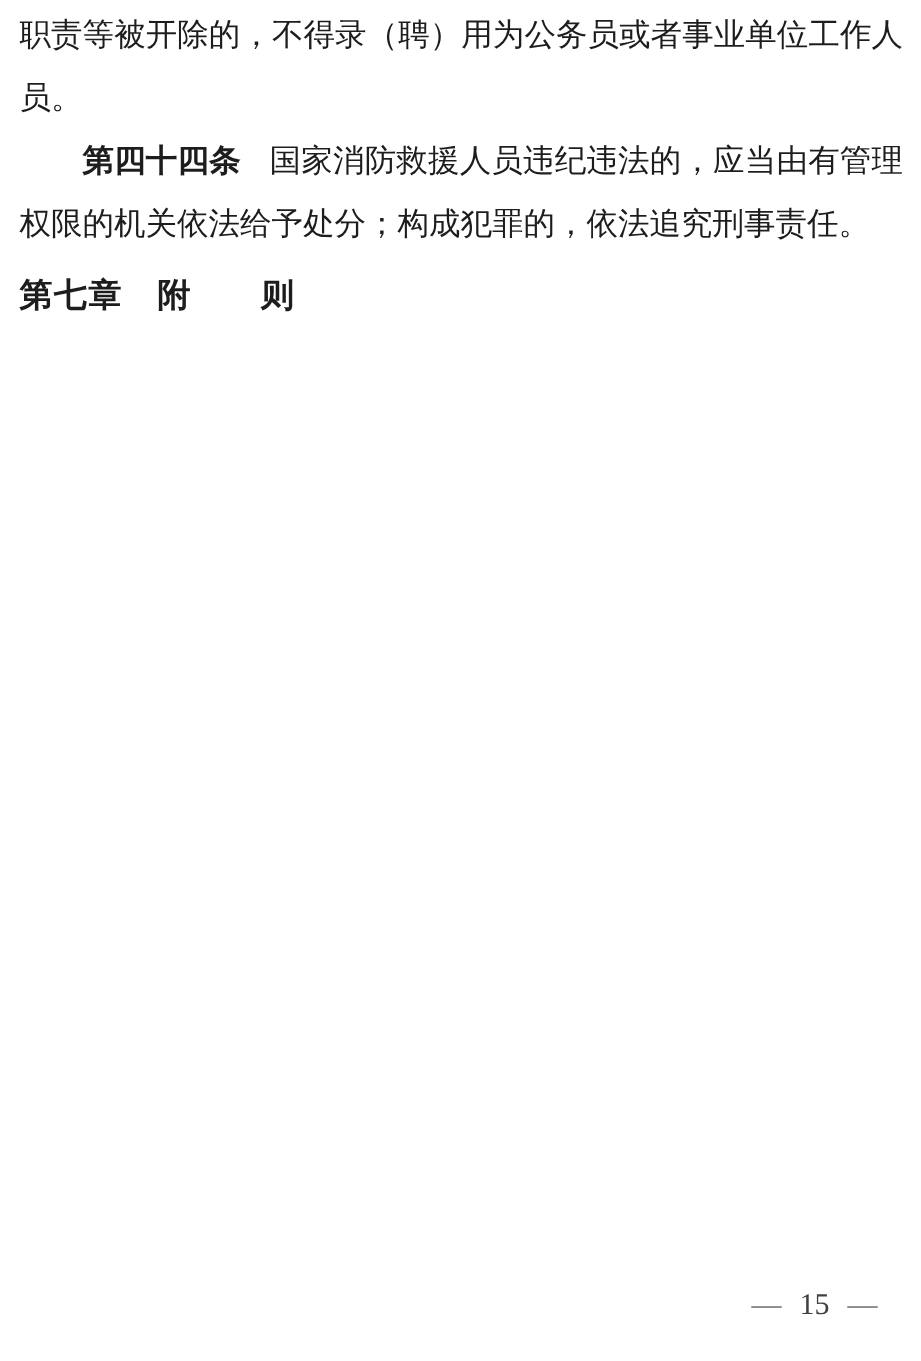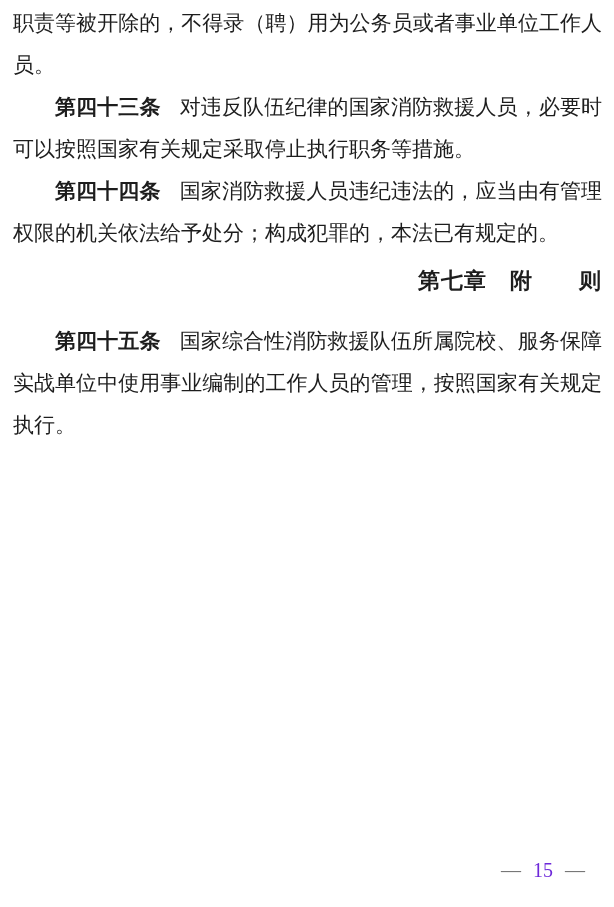--- a/index.html
+++ b/index.html
@@ -44,55 +44,53 @@
   }
   .art-gap {
     display: inline-block;
     width: 19px;
   }
   h2.chapter {
     margin: 6px 0 18px 0;
     font-size: 22px;
     line-height: 42px;
     font-weight: bold;
-    text-align: right;
+    text-align: left;
     letter-spacing: 1px;
   }
   .footer {
     position: absolute;
     right: 26px;
     top: 856px;
     font-size: 20px;
     line-height: 28px;
     color: #3a3a3a;
     white-space: nowrap;
   }
   .footer .dash {
     color: #6f6f6f;
     padding: 0 3px;
   }
   .footer .pnum {
-    color: #6d28d9;
+    color: #404040;
     padding: 0 9px;
   }
 </style>
 </head>
 <body>
 
 <div class="page">
   <div class="content">
 
     <p class="para">职责等被开除的，不得录（聘）用为公务员或者事业单位工作人员。</p>
 
-    <p class="para indent"><span class="art-num">第四十三条</span><span class="art-gap"></span><span class="art-text">对违反队伍纪律的国家消防救援人员，必要时可以按照国家有关规定采取停止执行职务等措施。</span></p>
 
-    <p class="para indent"><span class="art-num">第四十四条</span><span class="art-gap"></span><span class="art-text">国家消防救援人员违纪违法的，应当由有管理权限的机关依法给予处分；构成犯罪的，本法已有规定的。</span></p>
+    <p class="para indent"><span class="art-num">第四十四条</span><span class="art-gap"></span><span class="art-text">国家消防救援人员违纪违法的，应当由有管理权限的机关依法给予处分；构成犯罪的，依法追究刑事责任。</span></p>
 
     <h2 class="chapter">第七章　附　　则</h2>
 
-    <p class="para indent"><span class="art-num">第四十五条</span><span class="art-gap"></span><span class="art-text">国家综合性消防救援队伍所属院校、服务保障实战单位中使用事业编制的工作人员的管理，按照国家有关规定执行。</span></p>
 
 
 
   </div>
 
   <div class="footer"><span class="dash">—</span><span class="pnum">15</span><span class="dash">—</span></div>
 </div>
 
 </body></html>

